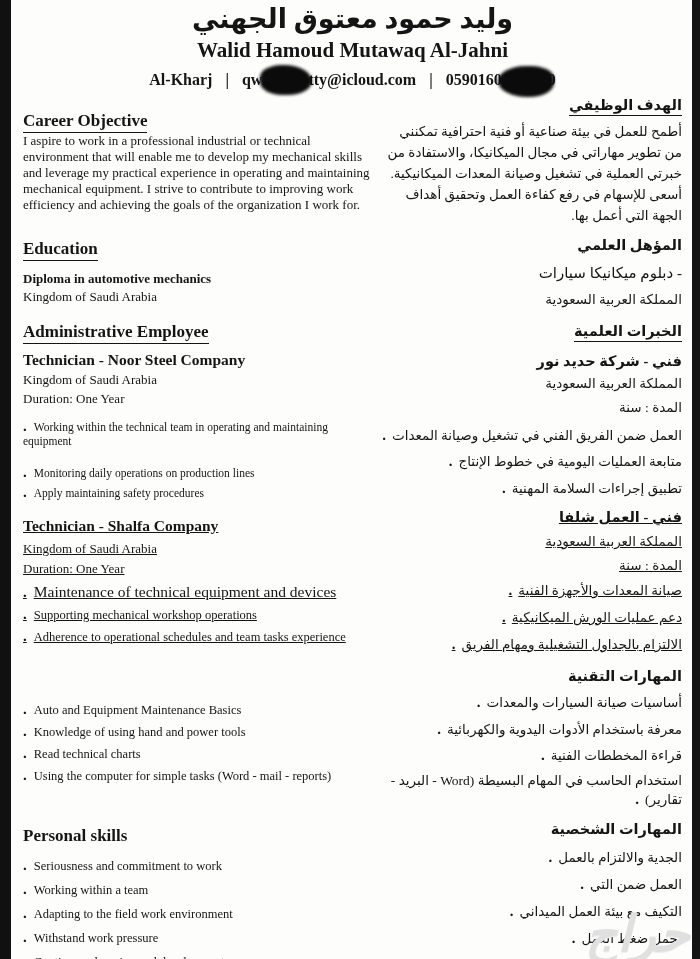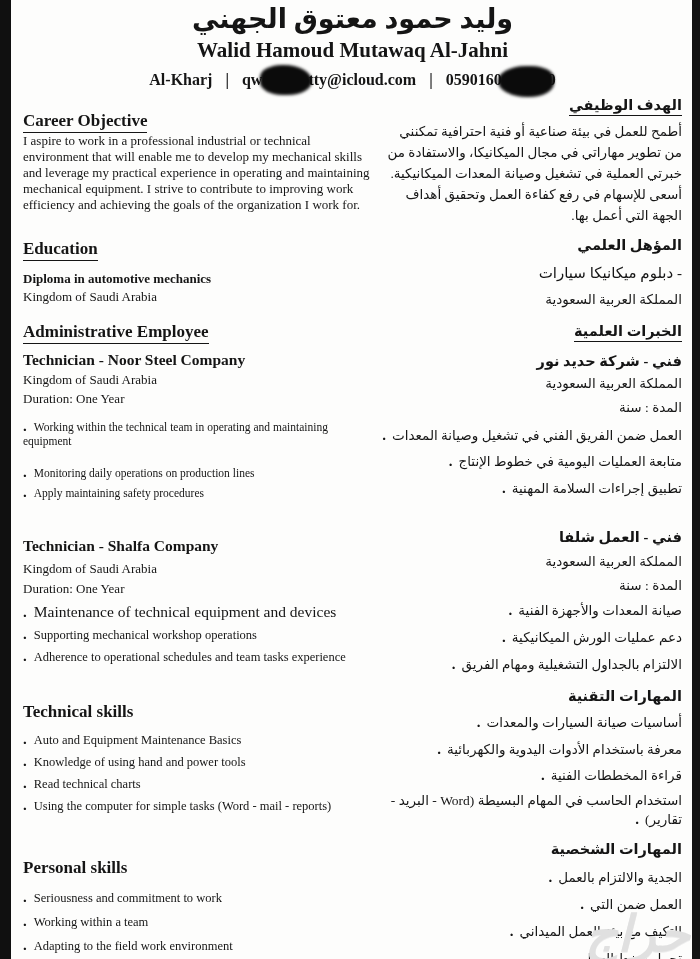--- a/index.html
+++ b/index.html
@@ -31,21 +31,21 @@
   .ar{width:46%;direction:rtl;text-align:right;}
   h2,h3,p{margin:0;padding:0;}
   .h-en{font-size:17px;font-weight:bold;}
   .h-ar{font-size:14.5px;font-weight:bold;}
   .u{display:inline-block;border-bottom:1.6px solid currentColor;padding-bottom:1px;}
   
   .sec-obj{margin-top:8px;}
   .sec-edu{margin-top:10px;}
   .sec-admin{margin-top:14px;}
   .sec-job1{margin-top:7px;}
-  .sec-job2{margin-top:28px;}
+  .sec-job2{margin-top:8px;text-decoration:underline;}
   .sec-tech{margin-top:14px;}
   .sec-personal{margin-top:12px;}
   
   .obj-en{font-size:13px;line-height:1.22;}
   .obj-ar{font-size:13.5px;line-height:1.55;margin-top:6px;}
   
   .edu-degree{font-size:13px;font-weight:bold;margin-top:10px;}
   .edu-country{font-size:13px;margin-top:2px;}
   .edu-degree-ar{font-size:15px;font-weight:normal;margin-top:10px;}
   .edu-country-ar{font-size:13.5px;margin-top:9px;}
@@ -152,41 +152,41 @@
       <div class="job-meta-ar mt6">المملكة العربية السعودية</div>
       <div class="job-meta-ar">المدة : سنة</div>
       <div class="b-ar mt6">صيانة المعدات والأجهزة الفنية</div>
       <div class="b-ar mt8">دعم عمليات الورش الميكانيكية</div>
       <div class="b-ar mt8">الالتزام بالجداول التشغيلية ومهام الفريق</div>
     </div>
   </section>
 
   <section class="row sec-tech">
     <div class="col en">
-      <h2 class="h-en">Technical skills</h2>
       <div class="b-en mt8">Auto and Equipment Maintenance Basics</div>
       <div class="b-en mt4">Knowledge of using hand and power tools</div>
       <div class="b-en mt4">Read technical charts</div>
       <div class="b-en mt4">Using the computer for simple tasks (Word - mail - reports)</div>
     </div>
     <div class="col ar">
       <h2 class="h-ar">المهارات التقنية</h2>
       <div class="b-ar mt8">أساسيات صيانة السيارات والمعدات</div>
       <div class="b-ar mt8">معرفة باستخدام الأدوات اليدوية والكهربائية</div>
       <div class="b-ar mt8">قراءة المخططات الفنية</div>
       <div class="b-ar mt8">استخدام الحاسب في المهام البسيطة (Word - البريد - تقارير)</div>
     </div>
   </section>
 
   <section class="row sec-personal">
     <div class="col en">
       <h2 class="h-en">Personal skills</h2>
       <div class="b-en mt10">Seriousness and commitment to work</div>
       <div class="b-en mt6">Working within a team</div>
       <div class="b-en mt6">Adapting to the field work environment</div>
+      <div class="b-en mt6">Withstand work pressure</div>
       <div class="b-en mt6">Continuous learning and development</div>
     </div>
     <div class="col ar">
       <h2 class="h-ar">المهارات الشخصية</h2>
       <div class="b-ar mt10">الجدية والالتزام بالعمل</div>
       <div class="b-ar mt8">العمل ضمن التي</div>
       <div class="b-ar mt8">التكيف مع بيئة العمل الميداني</div>
       <div class="b-ar mt8">تحمل ضغط العمل</div>
       <div class="b-ar mt8">التعلم والتطوير المستمر</div>
     </div>

